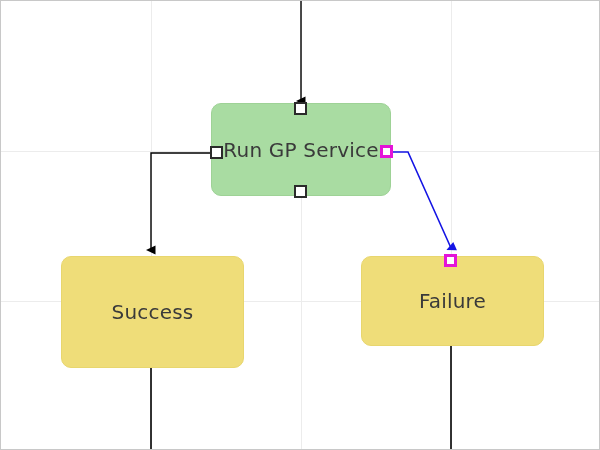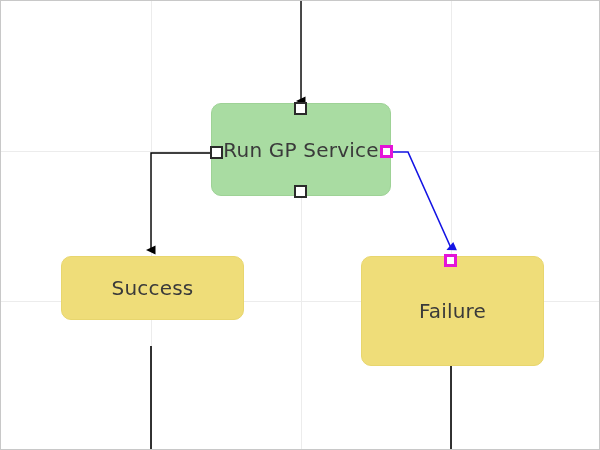--- a/index.html
+++ b/index.html
@@ -121,25 +121,25 @@
 
     <path d="M 150 345 L 150 450" fill="none" stroke="#000000" stroke-width="1.6"></path>
 
     <path d="M 450 345 L 450 450" fill="none" stroke="#000000" stroke-width="1.6"></path>
   </svg>
 
   <div class="node node-green" style="left:210px; top:102px; width:180px; height:93px;">
     <span class="node-label">Run GP Service</span>
   </div>
 
-  <div class="node node-yellow" style="left:60px; top:255px; width:183px; height:64px;">
+  <div class="node node-yellow" style="left:60px; top:255px; width:183px; height:112px;">
     <span class="node-label">Success</span>
   </div>
 
-  <div class="node node-yellow" style="left:360px; top:255px; width:183px; height:110px;">
+  <div class="node node-yellow" style="left:360px; top:255px; width:183px; height:90px;">
     <span class="node-label">Failure</span>
   </div>
 
   <div class="handle handle-plain" style="left:293px; top:101px;"></div>
 
   <div class="handle handle-plain" style="left:209px; top:145px;"></div>
 
   <div class="handle handle-plain" style="left:293px; top:184px;"></div>
 
   <div class="handle handle-selected" style="left:379px; top:144px;"></div>

